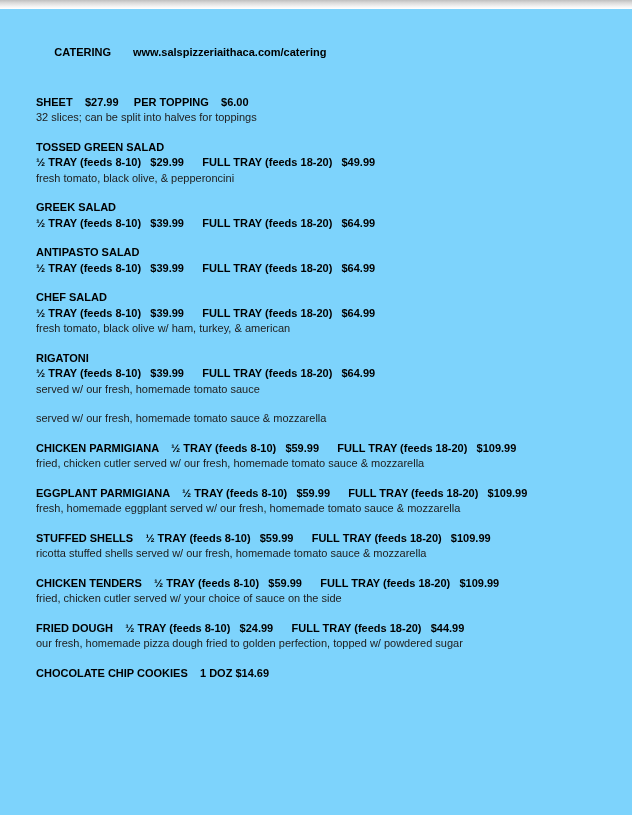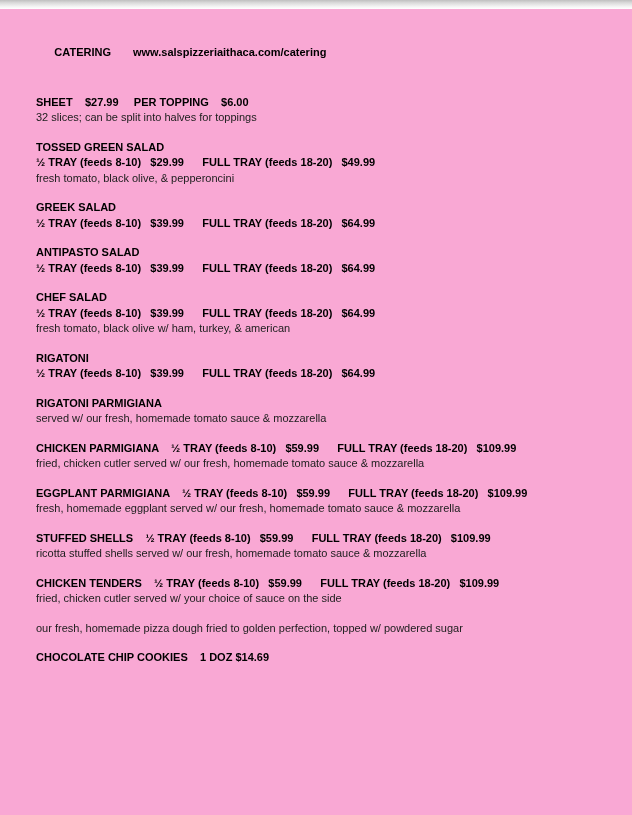--- a/index.html
+++ b/index.html
@@ -4,21 +4,21 @@
 <style>
   html, body {
     margin: 0;
     padding: 0;
     background: #ffffff;
   }
   .page {
     position: relative;
     width: 632px;
     height: 815px;
-    background: #f9a8d4;
+    background: #7dd3fc;
     overflow: hidden;
     font-family: "Liberation Sans", sans-serif;
   }
   .top-shadow {
     position: absolute;
     top: 0; left: 0; right: 0;
     height: 9px;
     background: linear-gradient(180deg, #bfbfbf 0%, #d9d9d9 30%, #f2f2f2 70%, #ffffff 100%);
   }
   .content {
@@ -70,24 +70,24 @@
 
     <div class="item">
       <div class="b">CHEF SALAD</div>
       <div class="b">½ TRAY (feeds 8-10)   $39.99      FULL TRAY (feeds 18-20)   $64.99</div>
       <div class="d">fresh tomato, black olive w/ ham, turkey, &amp; american</div>
     </div>
 
     <div class="item">
       <div class="b">RIGATONI</div>
       <div class="b">½ TRAY (feeds 8-10)   $39.99      FULL TRAY (feeds 18-20)   $64.99</div>
+      <div class="d">served w/ our fresh, homemade tomato sauce</div>
     </div>
 
     <div class="item">
-      <div class="b">RIGATONI PARMIGIANA</div>
       <div class="d">served w/ our fresh, homemade tomato sauce &amp; mozzarella</div>
     </div>
 
     <div class="item">
       <div class="b">CHICKEN PARMIGIANA    ½ TRAY (feeds 8-10)   $59.99      FULL TRAY (feeds 18-20)   $109.99</div>
       <div class="d">fried, chicken cutler served w/ our fresh, homemade tomato sauce &amp; mozzarella</div>
     </div>
 
     <div class="item">
       <div class="b">EGGPLANT PARMIGIANA    ½ TRAY (feeds 8-10)   $59.99      FULL TRAY (feeds 18-20)   $109.99</div>
@@ -99,20 +99,21 @@
       <div class="d">ricotta stuffed shells served w/ our fresh, homemade tomato sauce &amp; mozzarella</div>
     </div>
 
     <div class="item">
       <div class="b">CHICKEN TENDERS    ½ TRAY (feeds 8-10)   $59.99      FULL TRAY (feeds 18-20)   $109.99</div>
       <div class="d">fried, chicken cutler served w/ your choice of sauce on the side</div>
     </div>
 
 
     <div class="item">
+      <div class="b">FRIED DOUGH    ½ TRAY (feeds 8-10)   $24.99      FULL TRAY (feeds 18-20)   $44.99</div>
       <div class="d">our fresh, homemade pizza dough fried to golden perfection, topped w/ powdered sugar</div>
     </div>
 
     <div class="item">
       <div class="b">CHOCOLATE CHIP COOKIES    1 DOZ $14.69</div>
     </div>
 
   </div>
 </div>
 

